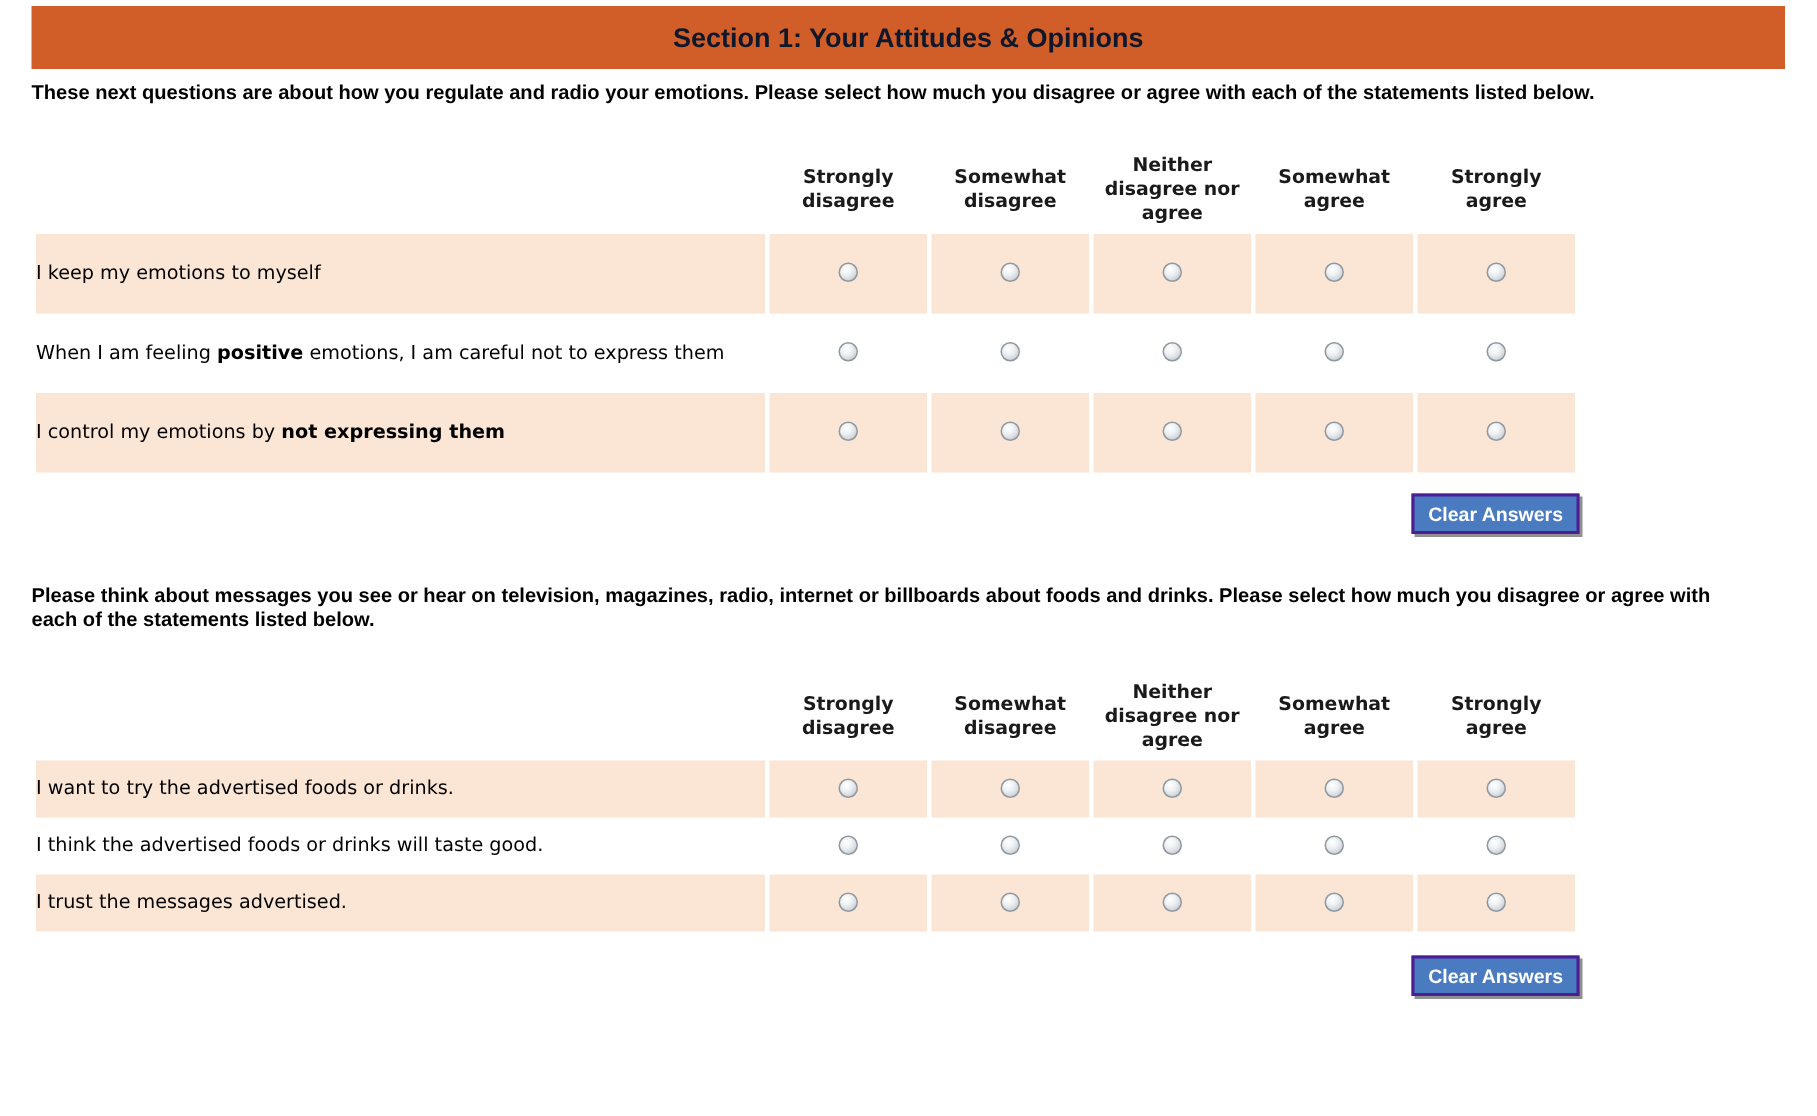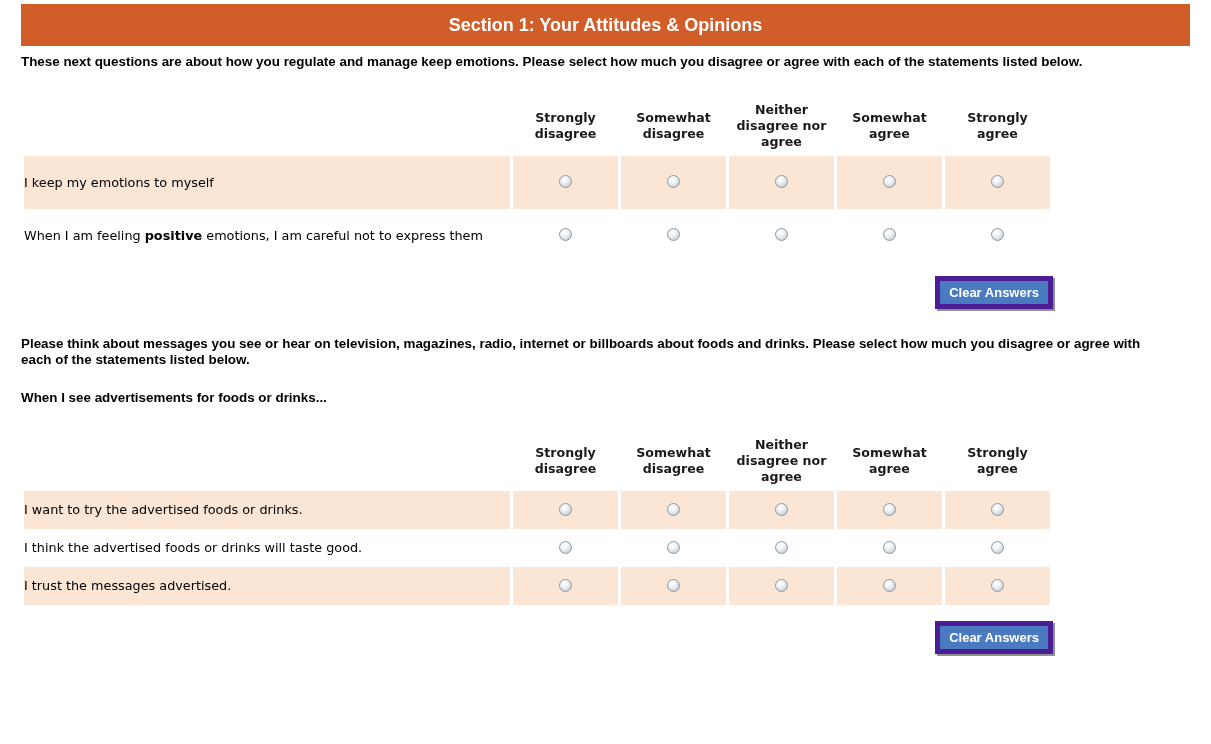--- a/index.html
+++ b/index.html
@@ -1,21 +1,21 @@
 <!DOCTYPE html>
 <html style="--accent-orange: #D15E28; --row-peach: #FBE5D4; --button-blue: #4A7BC0;"><head>
 <meta charset="utf-8">
 <style>
   html,body{margin:0;padding:0;background:#fff;}
   .page{width:1211px;height:744px;overflow:hidden;background:#fff;
         font-family:"DejaVu Sans",sans-serif;color:#000;}
 
   
   .banner{margin:4px 21px 0 21px;height:42px;background:var(--accent-orange,#D15E28);
-          color:#ffffff;text-align:center;line-height:42px;
+          color:#0f172a;text-align:center;line-height:42px;
           font-family:"Liberation Sans",sans-serif;font-weight:bold;font-size:18px;}
 
   
   .intro{margin:8px 21px 0 21px;max-width:1148px;
          font-family:"Liberation Sans",sans-serif;font-weight:bold;
          font-size:13.4px;line-height:16px;color:#000;}
   .lead{margin:22px 21px 0 21px;
         font-family:"Liberation Sans",sans-serif;font-weight:bold;
         font-size:13.4px;color:#000;}
 
@@ -35,34 +35,34 @@
   .m2 tbody td{height:30px;}
   tr.striped td{background:var(--row-peach,#FBE5D4);}
   .radio{display:inline-block;width:13px;height:13px;border-radius:50%;box-sizing:border-box;
       border:1px solid #8f979f;cursor:pointer;
       background:radial-gradient(circle at 38% 32%, #ffffff 0%, #eef1f3 38%, #d4d9de 68%, #aeb7c0 100%);}
 
   
   .clear-row{margin-top:14px;text-align:right;height:28px;}
   .clear-btn{background:var(--button-blue,#4A7BC0);color:#fff;font-weight:bold;
       font-family:"Liberation Sans",sans-serif;font-size:13px;
-      padding:4px 9px;border:5px solid #4c1d95;box-shadow:2px 2px 0 #909090;cursor:pointer;}
+      padding:4px 9px;border:2px solid #4c1d95;box-shadow:2px 2px 0 #909090;cursor:pointer;}
   .clear-row.second{margin-top:16px;}
   .bold{font-weight:bold;text-align:center;}
 </style>
 </head>
 <body>
 
 <div class="page">
 
   <div class="banner">
     <span>Section 1: Your Attitudes &amp; Opinions</span>
   </div>
 
-  <div class="intro">These next questions are about how you regulate and manage keep emotions. Please select how much you disagree or agree with each of the statements listed below.</div>
+  <div class="intro">These next questions are about how you regulate and radio your emotions. Please select how much you disagree or agree with each of the statements listed below.</div>
 
   <div class="matrix-wrap m1">
     <table class="likert">
         <colgroup>
           <col class="c-label">
           <col class="c-opt">
           <col class="c-opt">
           <col class="c-opt">
           <col class="c-opt">
           <col class="c-opt">
@@ -87,29 +87,36 @@
             <td class="radio-cell"><span class="radio"></span></td>
           </tr>
           <tr>
             <td class="label-cell"><span>When I am feeling </span><span class="bold">positive</span><span> emotions, I am careful not to express them</span></td>
             <td class="radio-cell"><span class="radio"></span></td>
             <td class="radio-cell"><span class="radio"></span></td>
             <td class="radio-cell"><span class="radio"></span></td>
             <td class="radio-cell"><span class="radio"></span></td>
             <td class="radio-cell"><span class="radio"></span></td>
           </tr>
+          <tr class="striped">
+            <td class="label-cell"><span>I control my emotions by </span><span class="bold">not expressing them</span></td>
+            <td class="radio-cell"><span class="radio"></span></td>
+            <td class="radio-cell"><span class="radio"></span></td>
+            <td class="radio-cell"><span class="radio"></span></td>
+            <td class="radio-cell"><span class="radio"></span></td>
+            <td class="radio-cell"><span class="radio"></span></td>
+          </tr>
         </tbody>
       </table>
     <div class="clear-row">
       <button class="clear-btn">Clear Answers</button>
     </div>
   </div>
 
   <div class="intro" style="margin-top:32px">Please think about messages you see or hear on television, magazines, radio, internet or billboards about foods and drinks. Please select how much you disagree or agree with each of the statements listed below.</div>
-  <div class="lead">When I see advertisements for foods or drinks...</div>
 
   <div class="matrix-wrap m2">
     <table class="likert">
         <colgroup>
           <col class="c-label">
           <col class="c-opt">
           <col class="c-opt">
           <col class="c-opt">
           <col class="c-opt">
           <col class="c-opt">

